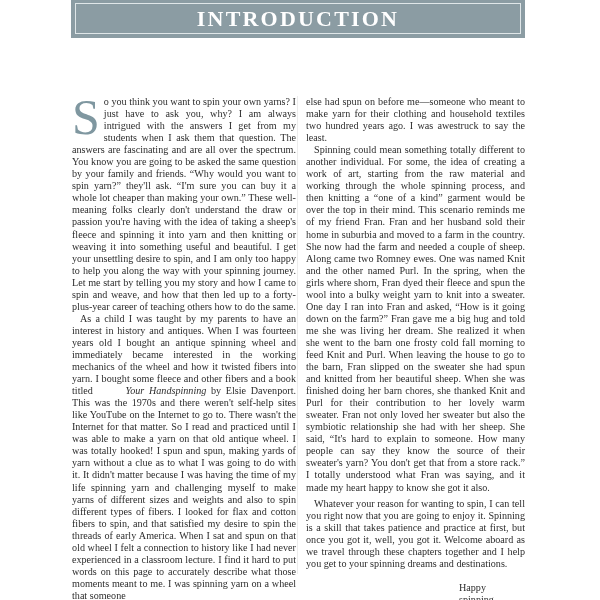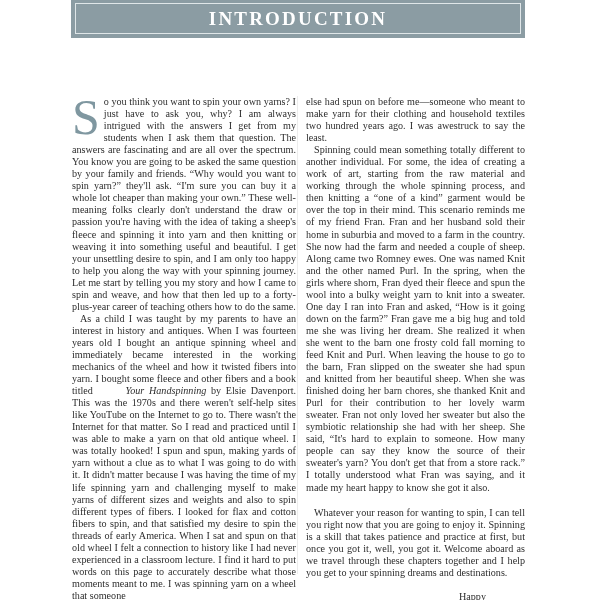--- a/index.html
+++ b/index.html
@@ -31,21 +31,21 @@
       top: 3px;
       bottom: 4px;
       border: 1px solid #dfe6e8;
       display: flex;
       align-items: center;
       justify-content: center;
     }
     .banner-title {
       font-family: "Liberation Serif", "DejaVu Serif", serif;
       font-weight: bold;
-      font-size: 19px;
+      font-size: 22px;
       letter-spacing: 2.2px;
       color: #ffffff;
       margin-top: 1px;
     }
     .column {
       position: absolute;
       top: 96px;
       width: 224px;
       font-size: 10.15px;
       line-height: 12.05px;
@@ -61,21 +61,21 @@
       width: 1px;
       height: 478px;
       background: #ececec;
     }
     .column p {
       margin: 0;
       text-indent: 8px;
       hyphens: manual;
     }
     .column p.first { text-indent: 0; }
-    .column p.spaced { margin-top: 13px; }
+    .column p.spaced { margin-top: 4px; }
     .dropcap {
       float: left;
       font-size: 50px;
       line-height: 38px;
       height: 38px;
       margin: 2px 4px 0 0;
       color: #7f97a0;
       font-family: "Liberation Serif", "DejaVu Serif", serif;
     }
     em { font-style: italic; margin-left: 28px; }

